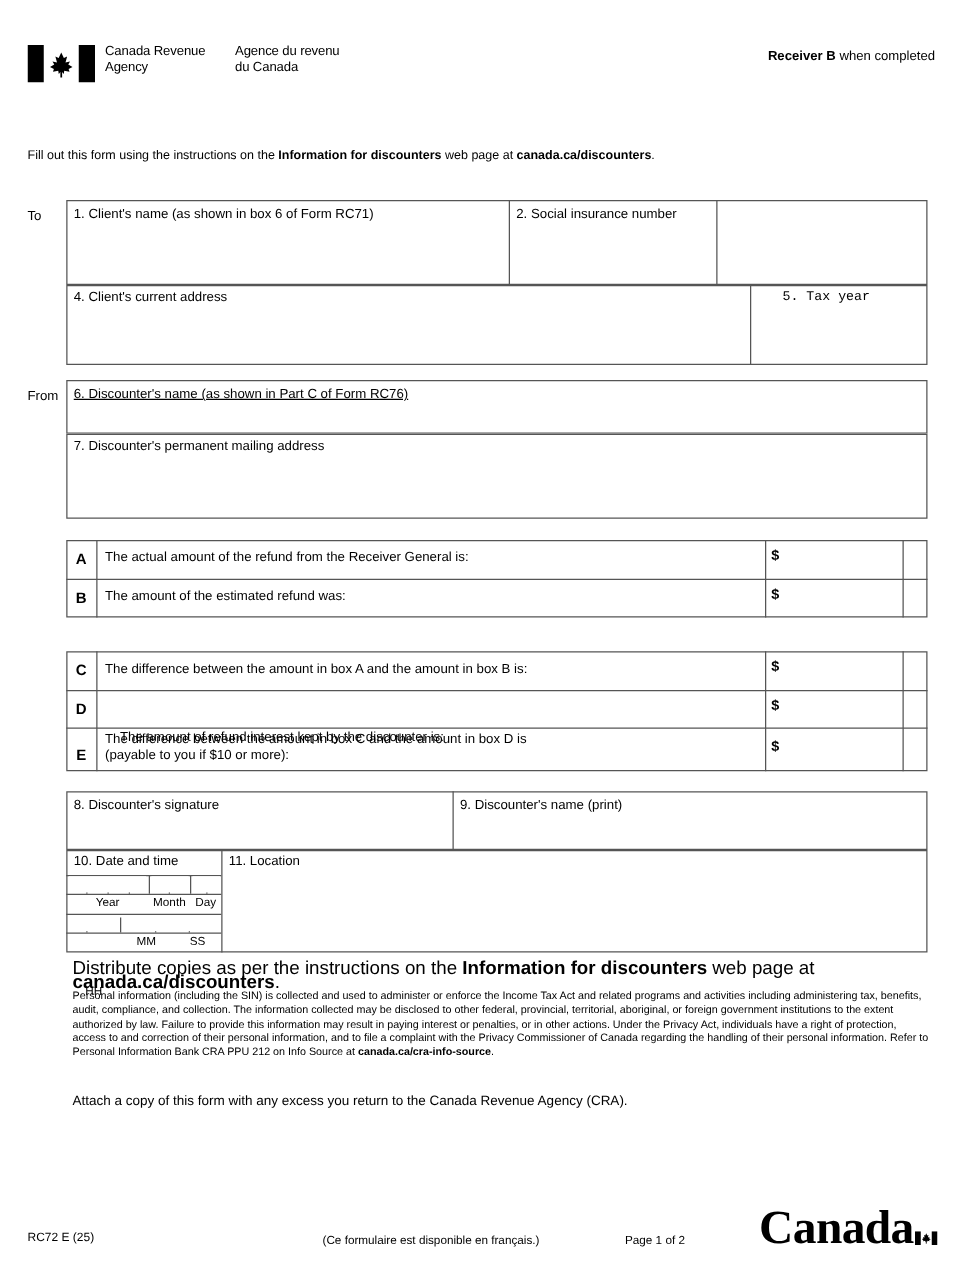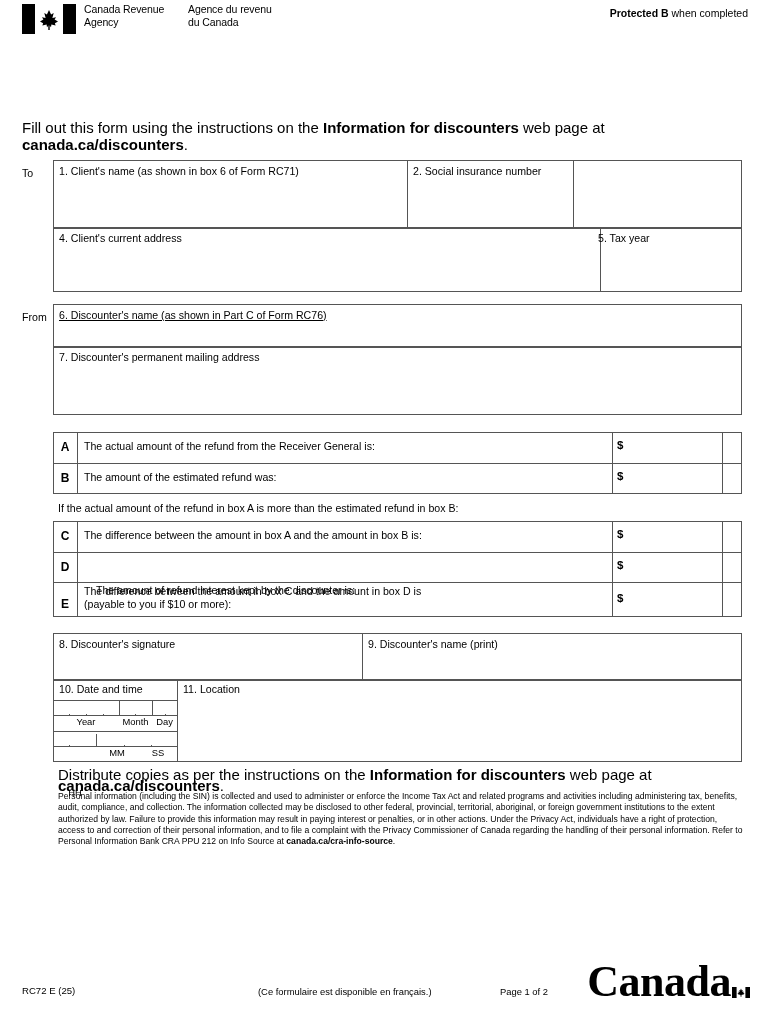--- a/index.html
+++ b/index.html
@@ -18,21 +18,21 @@
   .page {
     position: absolute;
     left: 0; top: 0;
     width: 770px;
     height: 1024px;
   }
 
   
   .header {
     position: absolute;
-    left: 22px; top: 2px;
+    left: 22px; top: 34px;
     width: 726px;
     height: 40px;
   }
   .flag {
     position: absolute;
     left: 0; top: 2px;
     width: 54px; height: 30px;
     display: block;
   }
   .wordmark-en {
@@ -73,21 +73,21 @@
     position: absolute;
     left: 0; top: 85px;
     width: 770px;
     text-align: center;
     font-size: 15px;
     letter-spacing: -0.1px;
   }
   .instructions {
     position: absolute;
     left: 22px; top: 119px;
-    font-size: 15px;
+    font-size: 10px;
   }
   .instructions b { font-weight: bold; }
 
   
   .box {
     position: absolute;
     border: 1.3px solid #555;
     box-sizing: border-box;
     background: #fff;
   }
@@ -167,21 +167,21 @@
   }
   .pageno {
     position: absolute;
     left: 500px; top: 986px;
     font-size: 9.4px;
   }
   .canada-wordmark {
     position: absolute;
     right: 20px; top: 962px;
     font-family: "Liberation Serif", serif;
-    font-size: 44px;
+    font-size: 38px;
     font-weight: bold;
     letter-spacing: -0.5px;
     line-height: 40px;
   }
   .canada-wordmark .flagbit {
     display: inline-block;
     vertical-align: top;
     margin-left: 1px;
     margin-top: 2px;
   }
@@ -195,41 +195,41 @@
     <svg class="flag" viewBox="0 0 54 30">
       <rect x="0" y="0" width="13" height="30" fill="#000"></rect>
       <rect x="41" y="0" width="13" height="30" fill="#000"></rect>
       <path d="M27 6 L29.1 10.4 L31.7 9.1 L30.4 14 L34 13.2 L32.6 15.6 L36 17.6 L32.9 19.2 L33.6 21.4 L29.4 20.6 L29 23.2 L27.6 21.6 L26.4 21.6 L25 23.2 L24.6 20.6 L20.4 21.4 L21.1 19.2 L18 17.6 L21.4 15.6 L20 13.2 L23.6 14 L22.3 9.1 L24.9 10.4 Z" fill="#000"></path>
       <rect x="26.3" y="21" width="1.4" height="5" fill="#000"></rect>
     </svg>
     <div class="wordmark-en">Canada Revenue
 Agency</div>
     <div class="wordmark-fr">Agence du revenu
 du Canada</div>
-    <div class="protected"><b>Protected B</b><span> when completed</span></div>
+    <div class="protected"><b>Receiver B</b><span> when completed</span></div>
   </div>
 
 
   <div class="instructions"><span>Fill out this form using the instructions on the </span><b>Information for discounters</b><span> web page at </span><b>canada.ca/discounters</b><span>.</span></div>
 
   <div class="side-label" style="left:22px; top:167px;">To</div>
 
   <div class="box" style="left:53px; top:160px; width:689px; height:68px;"></div>
   <div class="vline" style="left:407px; top:160px; height:68px;"></div>
   <div class="vline" style="left:573px; top:160px; height:68px;"></div>
   <div class="cell-label" style="left:59px; top:165px; width:344px;">1. Client's name (as shown in box 6 of Form RC71)</div>
   <div class="cell-label" style="left:413px; top:165px; width:156px;">2. Social insurance number</div>
   <div class="box" style="left:59px; top:180px; width:344px; height:44px; border:none;"></div>
   <div class="box" style="left:413px; top:180px; width:154px; height:44px; border:none;"></div>
   <div class="box" style="left:579px; top:195px; width:156px; height:29px; border:none;"></div>
 
   <div class="box" style="left:53px; top:228px; width:689px; height:64px;"></div>
   <div class="vline" style="left:600px; top:228px; height:64px;"></div>
   <div class="cell-label" style="left:59px; top:232px;">4. Client's current address</div>
-  <div class="cell-label" style="left:598px; top:232px;">5. Tax year</div>
+  <div class="cell-label" style="left:626px; top:232px;font-family:Liberation Mono, monospace;">5. Tax year</div>
   <div class="box" style="left:59px; top:248px; width:536px; height:40px; border:none;"></div>
   <div class="box" style="left:606px; top:248px; width:130px; height:40px; border:none;"></div>
 
   <div class="side-label" style="left:22px; top:311px;">From</div>
 
   <div class="box" style="left:53px; top:304px; width:689px; height:43px;"></div>
   <div class="cell-label" style="left:59px; top:309px;text-decoration:underline;">6. Discounter's name (as shown in Part C of Form RC76)</div>
   <div class="box" style="left:59px; top:324px; width:676px; height:20px; border:none;"></div>
 
   <div class="box" style="left:53px; top:347px; width:689px; height:68px;"></div>
@@ -247,21 +247,20 @@
   <div class="dollar" style="left:617px; top:439px;">$</div>
   <div class="box" style="left:630px; top:435px; width:88px; height:24px; border:none;"></div>
   <div class="box" style="left:724px; top:435px; width:16px; height:24px; border:none;"></div>
 
   <div class="letter" style="left:57px; top:471px; width:16px;">B</div>
   <div class="cell-label" style="left:84px; top:471px;">The amount of the estimated refund was:</div>
   <div class="dollar" style="left:617px; top:470px;">$</div>
   <div class="box" style="left:630px; top:466px; width:88px; height:24px; border:none;"></div>
   <div class="box" style="left:724px; top:466px; width:16px; height:24px; border:none;"></div>
 
-  <div class="note-line" style="left:58px; top:502px;">If the actual amount of the refund in box A is more than the estimated refund in box B:</div>
 
   <div class="box" style="left:53px; top:521px; width:689px; height:96px;"></div>
   <div class="vline" style="left:77px; top:521px; height:96px;"></div>
   <div class="vline" style="left:612px; top:521px; height:96px;"></div>
   <div class="vline" style="left:722px; top:521px; height:96px;"></div>
   <div class="hline" style="left:53px; top:552px; width:689px;"></div>
   <div class="hline" style="left:53px; top:582px; width:689px;"></div>
 
   <div class="letter" style="left:57px; top:529px; width:16px;">C</div>
   <div class="cell-label" style="left:84px; top:529px;">The difference between the amount in box A and the amount in box B is:</div>
@@ -321,20 +320,21 @@
   <div class="box" style="left:98px; top:732px; width:40px; height:13px; border:none;"></div>
   <div class="box" style="left:126px; top:732px; width:40px; height:13px; border:none;"></div>
   <div class="cell-label" style="left:55px; top:747px; width:40px; text-align:center; font-size:9.4px;margin-top:40px;">HH</div>
   <div class="cell-label" style="left:97px; top:747px; width:40px; text-align:center; font-size:9.4px;">MM</div>
   <div class="cell-label" style="left:138px; top:747px; width:40px; text-align:center; font-size:9.4px;">SS</div>
 
   <div class="ft ft-distribute" style="left:58px; top:769px;"><span>Distribute copies as per the instructions on the </span><b>Information for discounters</b><span> web page at </span><b>canada.ca/discounters</b><span>.</span></div>
 
   <div class="privacy"><span>Personal information (including the SIN) is collected and used to administer or enforce the Income Tax Act and related programs and activities including administering tax, benefits, audit, compliance, and collection. The information collected may be disclosed to other federal, provincial, territorial, aboriginal, or foreign government institutions to the extent authorized by law. Failure to provide this information may result in paying interest or penalties, or in other actions. Under the Privacy Act, individuals have a right of protection, access to and correction of their personal information, and to file a complaint with the Privacy Commissioner of Canada regarding the handling of their personal information. Refer to Personal Information Bank CRA PPU 212 on Info Source at </span><b>canada.ca/cra-info-source</b><span>.</span></div>
 
+  <div class="attach">Attach a copy of this form with any excess you return to the Canada Revenue Agency (CRA).</div>
 
   <div class="formid">RC72 E (25)</div>
   <div class="frnote">(Ce formulaire est disponible en français.)</div>
   <div class="pageno">Page 1 of 2</div>
   <div class="canada-wordmark"><span>Canada</span><span class="flagbit"><svg width="18" height="11" viewBox="0 0 18 11">
           <rect x="0" y="0" width="4.6" height="11" fill="#000"></rect>
           <rect x="13.4" y="0" width="4.6" height="11" fill="#000"></rect>
           <path d="M9 1.6 L9.8 3.4 L10.8 2.9 L10.3 4.9 L11.7 4.6 L11.2 5.6 L12.6 6.4 L11.3 7 L11.6 7.9 L9.9 7.6 L9.75 8.6 L9.2 8 L8.8 8 L8.25 8.6 L8.1 7.6 L6.4 7.9 L6.7 7 L5.4 6.4 L6.8 5.6 L6.3 4.6 L7.7 4.9 L7.2 2.9 L8.2 3.4 Z" fill="#000"></path>
           <rect x="8.65" y="7.7" width="0.7" height="2.2" fill="#000"></rect>
         </svg></span></div>

